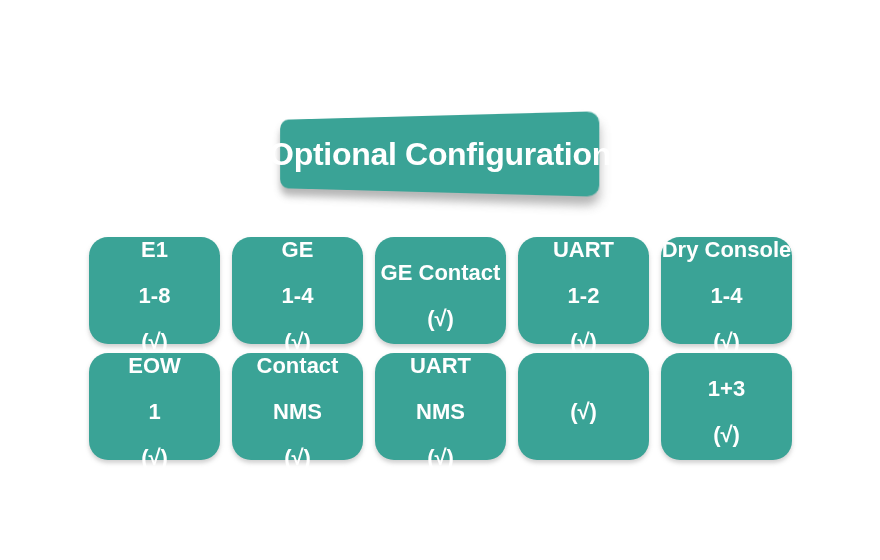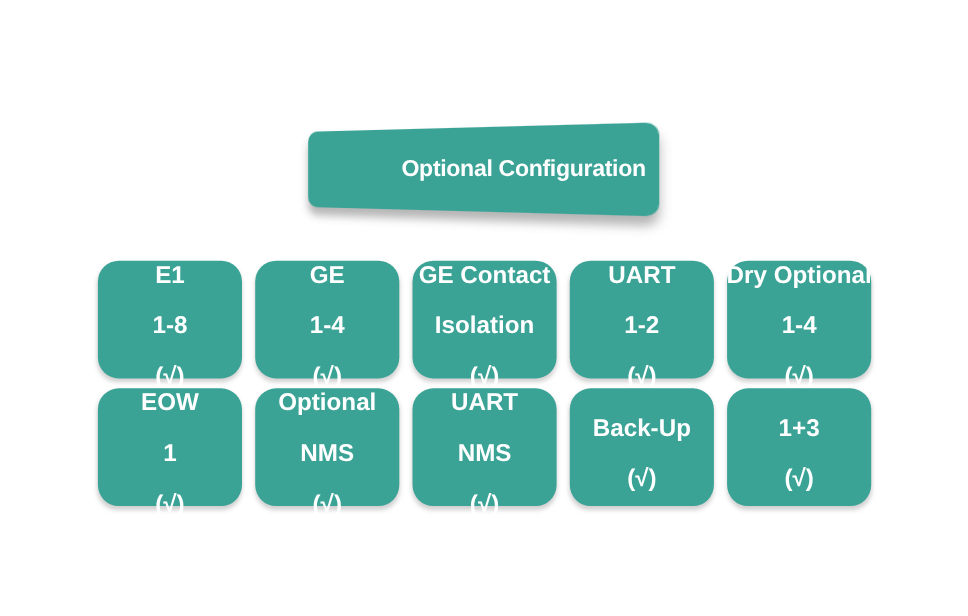--- a/index.html
+++ b/index.html
@@ -36,25 +36,24 @@
   .banner-text {
     position: absolute;
     left: 280px;
     top: 112px;
     width: 320px;
     height: 84px;
     display: flex;
     align-items: center;
     justify-content: center;
     color: var(--on-teal, #ffffff);
-    font-size: 21px;
+    font-size: 32px;
     font-weight: bold;
     letter-spacing: -0.3px;
     white-space: nowrap;
-    margin-left: 36px;
   }
 
   
   .grid {
     position: absolute;
     left: 89px;
     top: 237px;
     display: grid;
     grid-template-columns: repeat(5, 131px);
     grid-auto-rows: 107px;
@@ -102,56 +101,54 @@
     </div>
 
     <div class="box">
       <div class="line">GE</div>
       <div class="line">1-4</div>
       <div class="line">(√)</div>
     </div>
 
     <div class="box">
       <div class="line">GE Contact</div>
-      <div class="line">Isolation</div>
       <div class="line">(√)</div>
     </div>
 
     <div class="box">
       <div class="line">UART</div>
       <div class="line">1-2</div>
       <div class="line">(√)</div>
     </div>
 
     <div class="box">
-      <div class="line">Dry Optional</div>
+      <div class="line">Dry Console</div>
       <div class="line">1-4</div>
       <div class="line">(√)</div>
     </div>
 
     <div class="box">
       <div class="line">EOW</div>
       <div class="line">1</div>
       <div class="line">(√)</div>
     </div>
 
     <div class="box">
-      <div class="line">Optional</div>
+      <div class="line">Contact</div>
       <div class="line">NMS</div>
       <div class="line">(√)</div>
     </div>
 
     <div class="box">
       <div class="line">UART</div>
       <div class="line">NMS</div>
       <div class="line">(√)</div>
     </div>
 
     <div class="box">
-      <div class="line">Back-Up</div>
       <div class="line">(√)</div>
     </div>
 
     <div class="box">
       <div class="line">1+3</div>
       <div class="line">(√)</div>
     </div>
 
   </div>
 </div>

